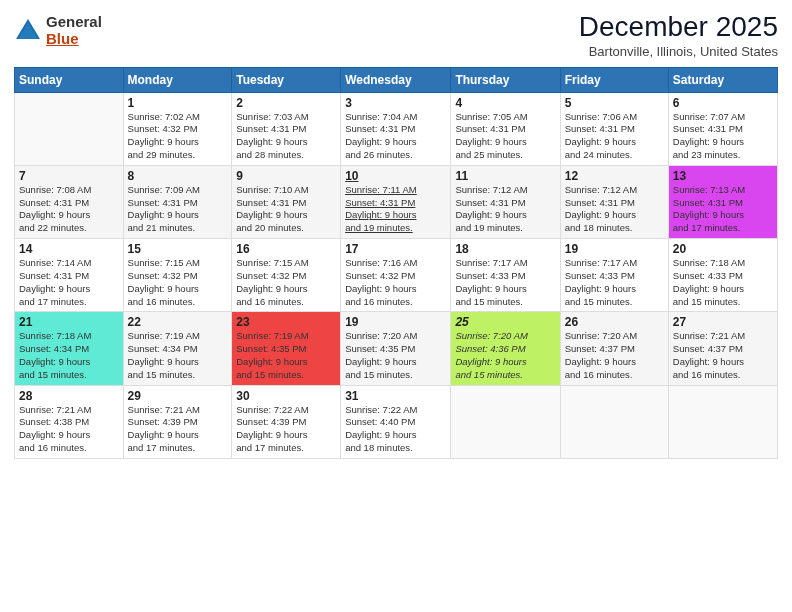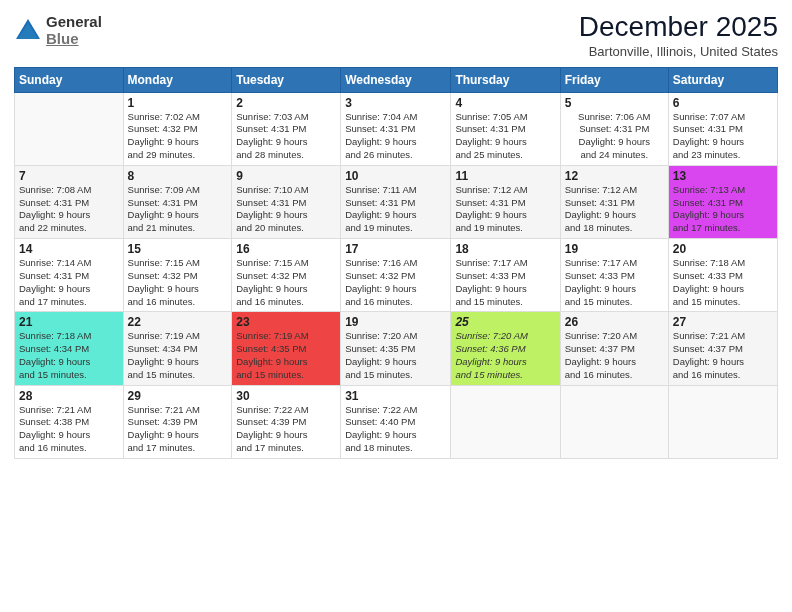--- a/index.html
+++ b/index.html
@@ -34,21 +34,21 @@
       line-height: 1.1;
     }
     .logo-general {
       font-size: 15px;
       font-weight: bold;
       color: #333;
     }
     .logo-blue {
       font-size: 15px;
       font-weight: bold;
-      color: #737373;
+      color: #c2410c;
       text-decoration: underline;
     }
     .logo-icon {
       width: 28px;
       height: 28px;
       margin-right: 4px;
     }
     .title-block {
       text-align: right;
     }
@@ -161,21 +161,21 @@
           </td>
           <td>
             <span class="day-number">4</span>
             <div class="day-info" style="white-space: pre-line;">Sunrise: 7:05 AM
 Sunset: 4:31 PM
 Daylight: 9 hours
 and 25 minutes.</div>
           </td>
           <td>
             <span class="day-number">5</span>
-            <div class="day-info" style="white-space: pre-line; text-align: center;">Sunrise: 7:06 AM
+            <div class="day-info" style="white-space: pre-line;">Sunrise: 7:06 AM
 Sunset: 4:31 PM
 Daylight: 9 hours
 and 24 minutes.</div>
           </td>
           <td>
             <span class="day-number">6</span>
             <div class="day-info" style="white-space: pre-line;">Sunrise: 7:07 AM
 Sunset: 4:31 PM
 Daylight: 9 hours
 and 23 minutes.</div>
@@ -196,21 +196,21 @@
 Daylight: 9 hours
 and 21 minutes.</div>
           </td>
           <td style="background: rgb(245, 245, 245);">
             <span class="day-number">9</span>
             <div class="day-info" style="white-space: pre-line;">Sunrise: 7:10 AM
 Sunset: 4:31 PM
 Daylight: 9 hours
 and 20 minutes.</div>
           </td>
-          <td style="background: rgb(245, 245, 245);">
+          <td style="background: rgb(245, 245, 245); text-decoration: underline;">
             <span class="day-number">10</span>
             <div class="day-info" style="white-space: pre-line;">Sunrise: 7:11 AM
 Sunset: 4:31 PM
 Daylight: 9 hours
 and 19 minutes.</div>
           </td>
           <td style="background: rgb(245, 245, 245);">
             <span class="day-number">11</span>
             <div class="day-info" style="white-space: pre-line;">Sunrise: 7:12 AM
 Sunset: 4:31 PM

